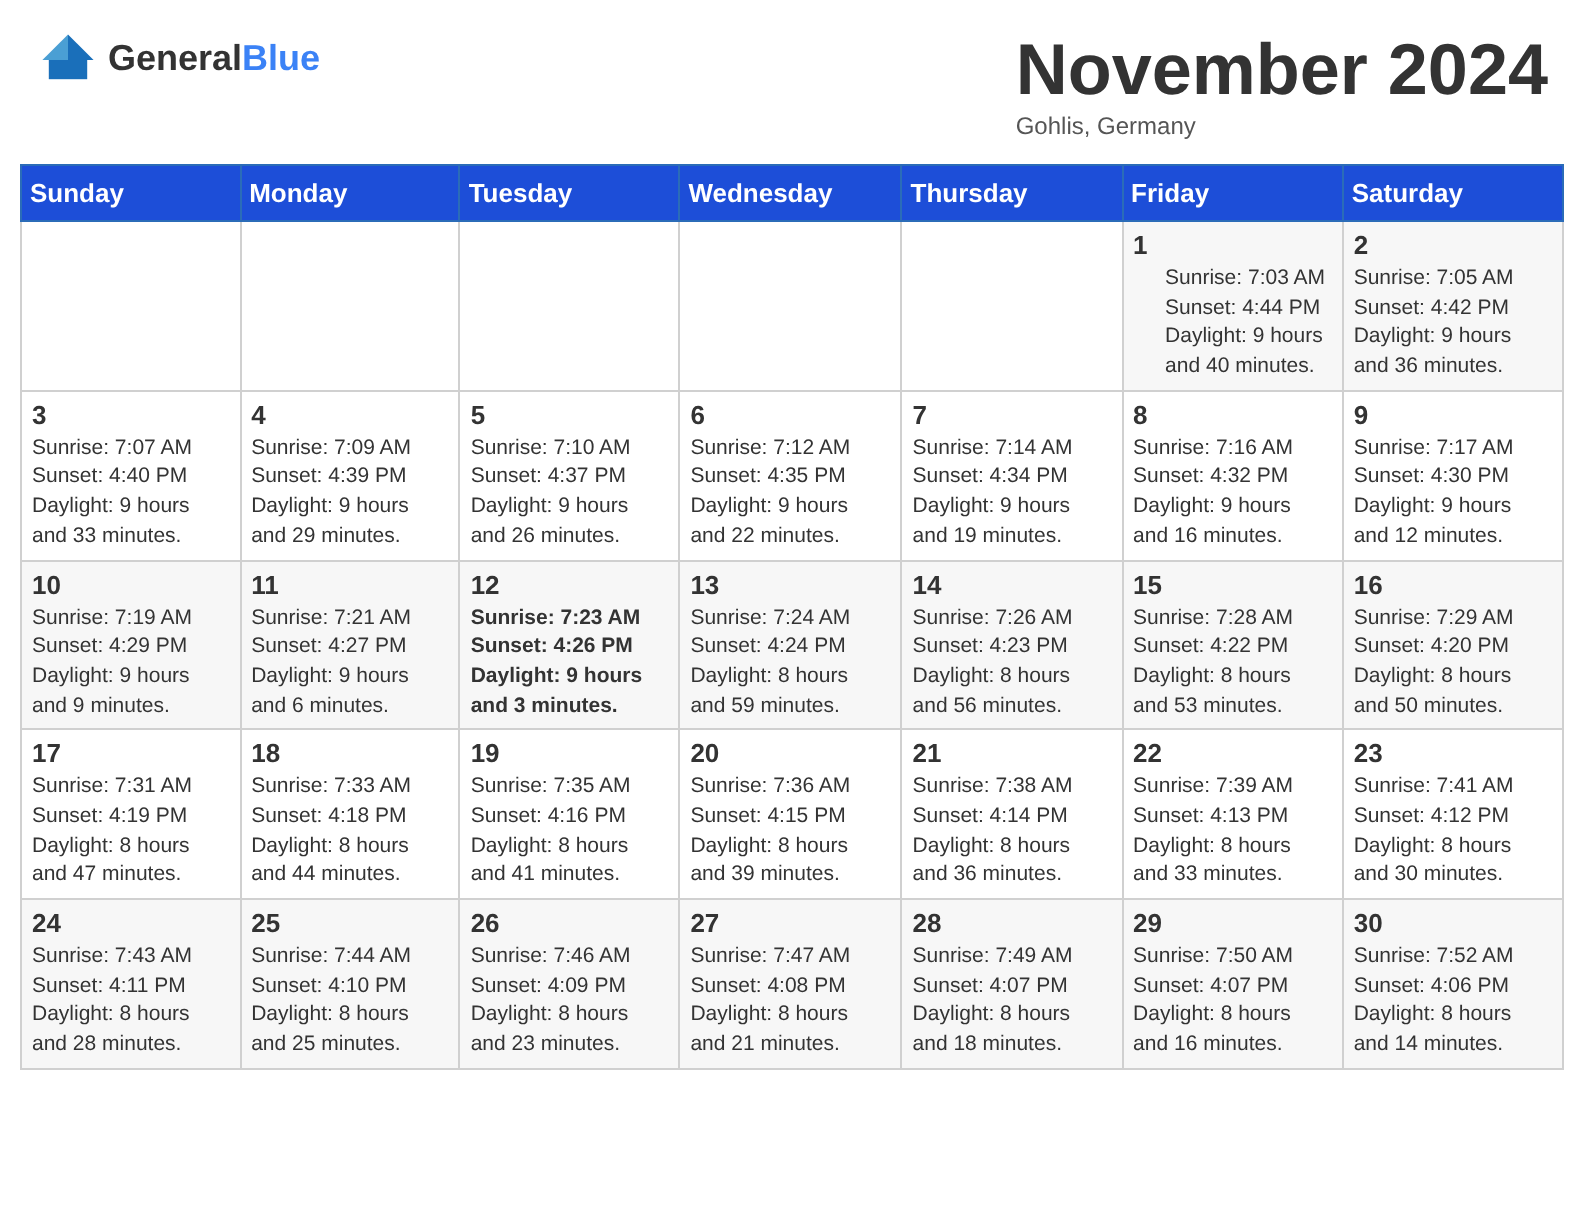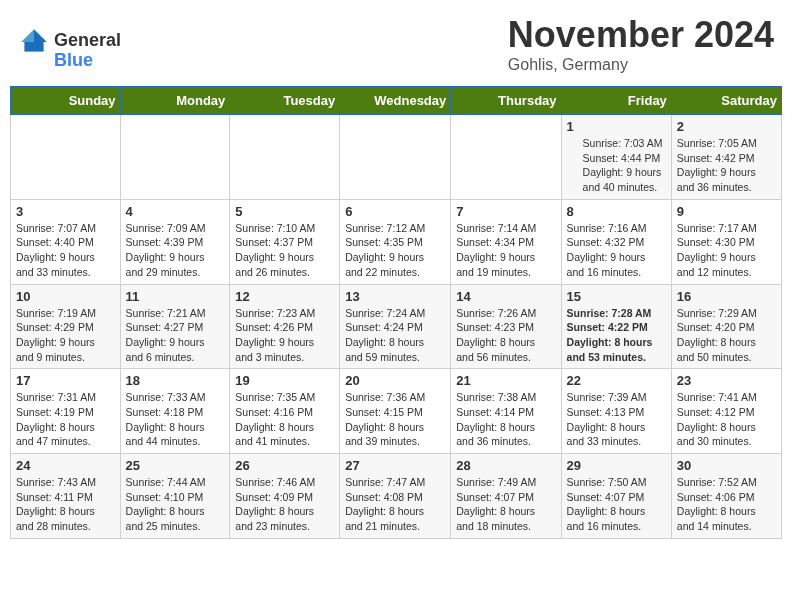--- a/index.html
+++ b/index.html
@@ -16,23 +16,21 @@
       align-items: flex-start;
       margin-bottom: 8px;
       padding: 4px 8px;
     }
     .logo {
       display: flex;
       align-items: center;
     }
     .logo-text {
       display: flex;
-      flex-direction: column;
       line-height: 1.1;
-      margin-top: 17px;
     }
     .logo-general {
       font-size: 18px;
       font-weight: bold;
       color: #333;
     }
     .logo-blue {
       font-size: 18px;
       font-weight: bold;
       color: #3b82f6;
@@ -44,34 +42,34 @@
     }
     .title-block {
       text-align: left;
     }
     .month-title {
       font-size: 36px;
       font-weight: bold;
       color: #333;
     }
     .location {
-      font-size: 16px;
+      font-size: 12px;
       color: #555;
     }
     .calendar {
       width: 100%;
       border-collapse: collapse;
     }
     .calendar th {
-      background-color: #4d7c0f;
+      background-color: #1d4ed8;
       color: #fff;
       font-size: 13px;
       font-weight: bold;
       padding: 6px 4px;
-      text-align: right;
+      text-align: left;
       border: 1px solid #2b6cb8;
     }
     .calendar td {
       width: 113px;
       vertical-align: top;
       padding: 4px 5px;
       font-size: 10.5px;
       color: #333;
       border: 1px solid #d0d0d0;
       min-height: 80px;
@@ -214,42 +212,42 @@
         </td>
         <td>
           <span class="day-num">11</span>
           <div class="day-info" style="white-space: pre-line;">Sunrise: 7:21 AM
 Sunset: 4:27 PM
 Daylight: 9 hours
 and 6 minutes.</div>
         </td>
         <td>
           <span class="day-num">12</span>
-          <div class="day-info" style="white-space: pre-line;">Sunrise: 7:23 AM
+          <div class="day-info" style="white-space: pre-line; font-weight: bold;">Sunrise: 7:23 AM
 Sunset: 4:26 PM
 Daylight: 9 hours
 and 3 minutes.</div>
         </td>
         <td>
           <span class="day-num">13</span>
           <div class="day-info" style="white-space: pre-line;">Sunrise: 7:24 AM
 Sunset: 4:24 PM
 Daylight: 8 hours
 and 59 minutes.</div>
         </td>
         <td>
           <span class="day-num">14</span>
           <div class="day-info" style="white-space: pre-line;">Sunrise: 7:26 AM
 Sunset: 4:23 PM
 Daylight: 8 hours
 and 56 minutes.</div>
         </td>
         <td>
           <span class="day-num">15</span>
-          <div class="day-info" style="white-space: pre-line; font-weight: bold;">Sunrise: 7:28 AM
+          <div class="day-info" style="white-space: pre-line;">Sunrise: 7:28 AM
 Sunset: 4:22 PM
 Daylight: 8 hours
 and 53 minutes.</div>
         </td>
         <td>
           <span class="day-num">16</span>
           <div class="day-info" style="white-space: pre-line;">Sunrise: 7:29 AM
 Sunset: 4:20 PM
 Daylight: 8 hours
 and 50 minutes.</div>

